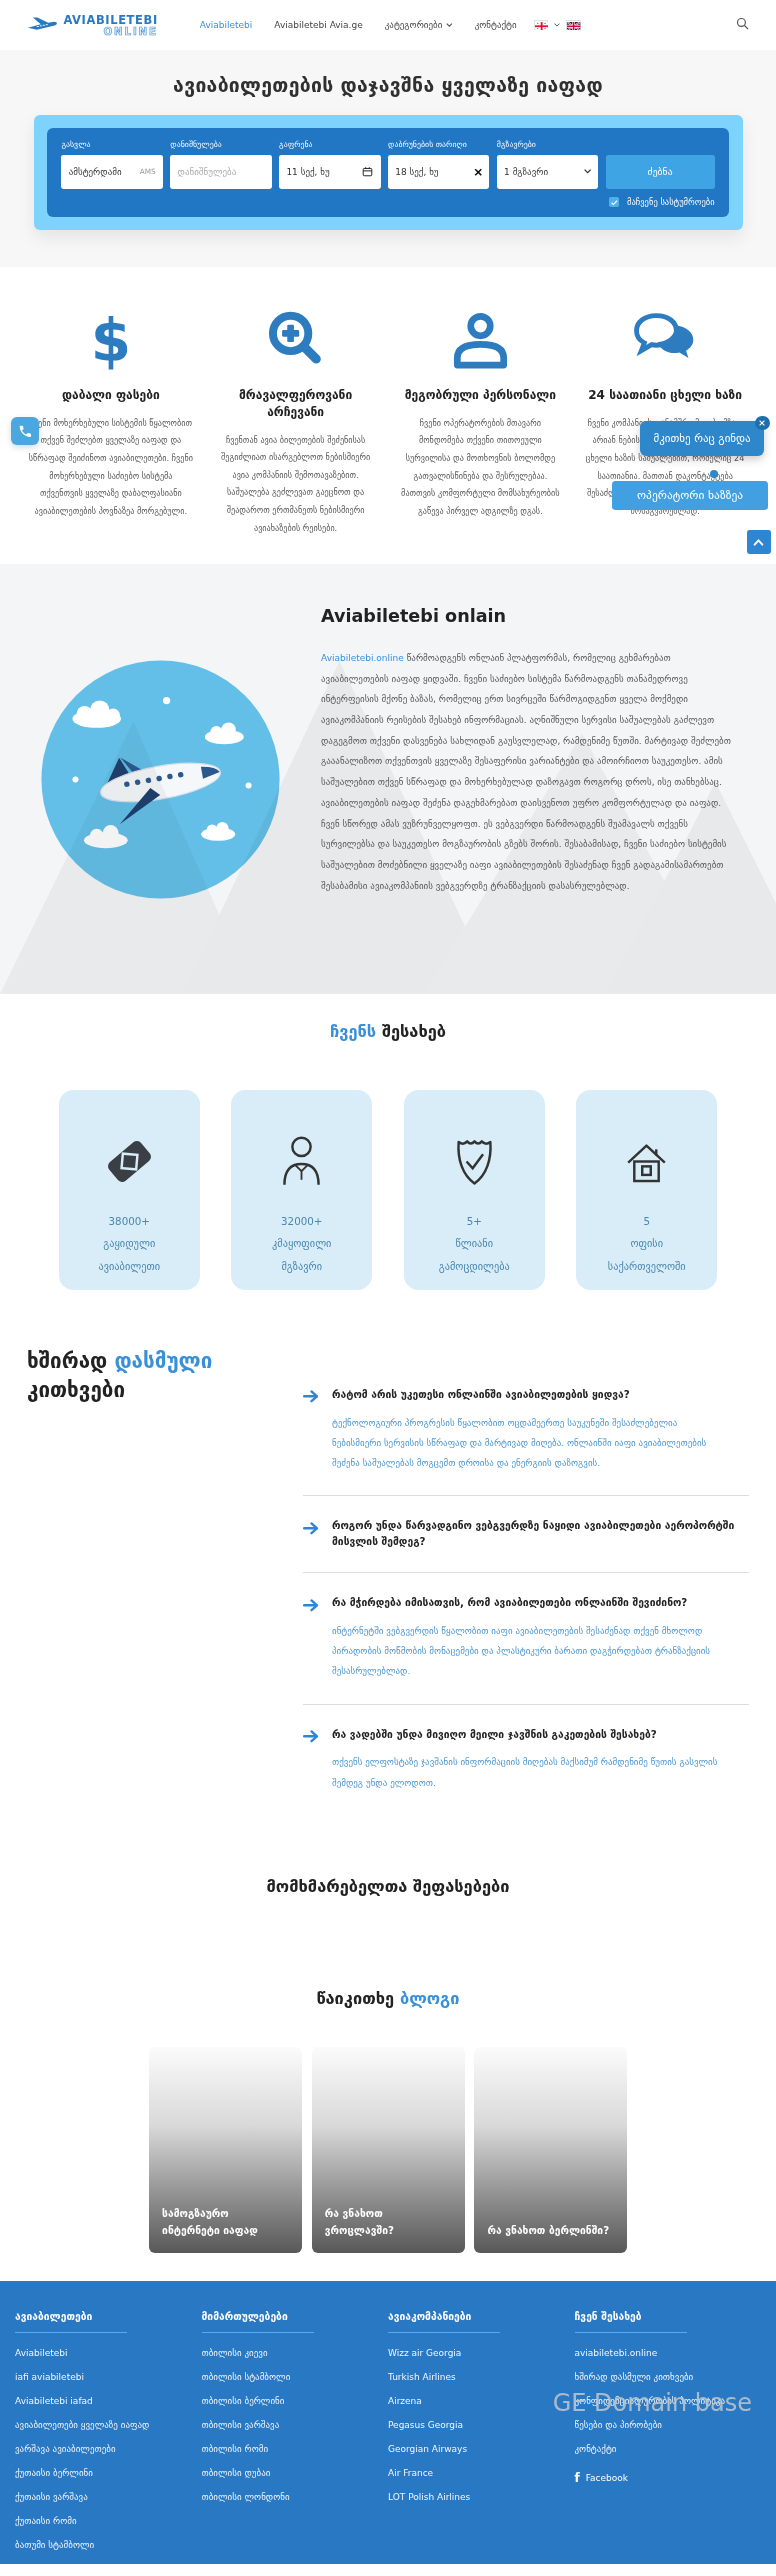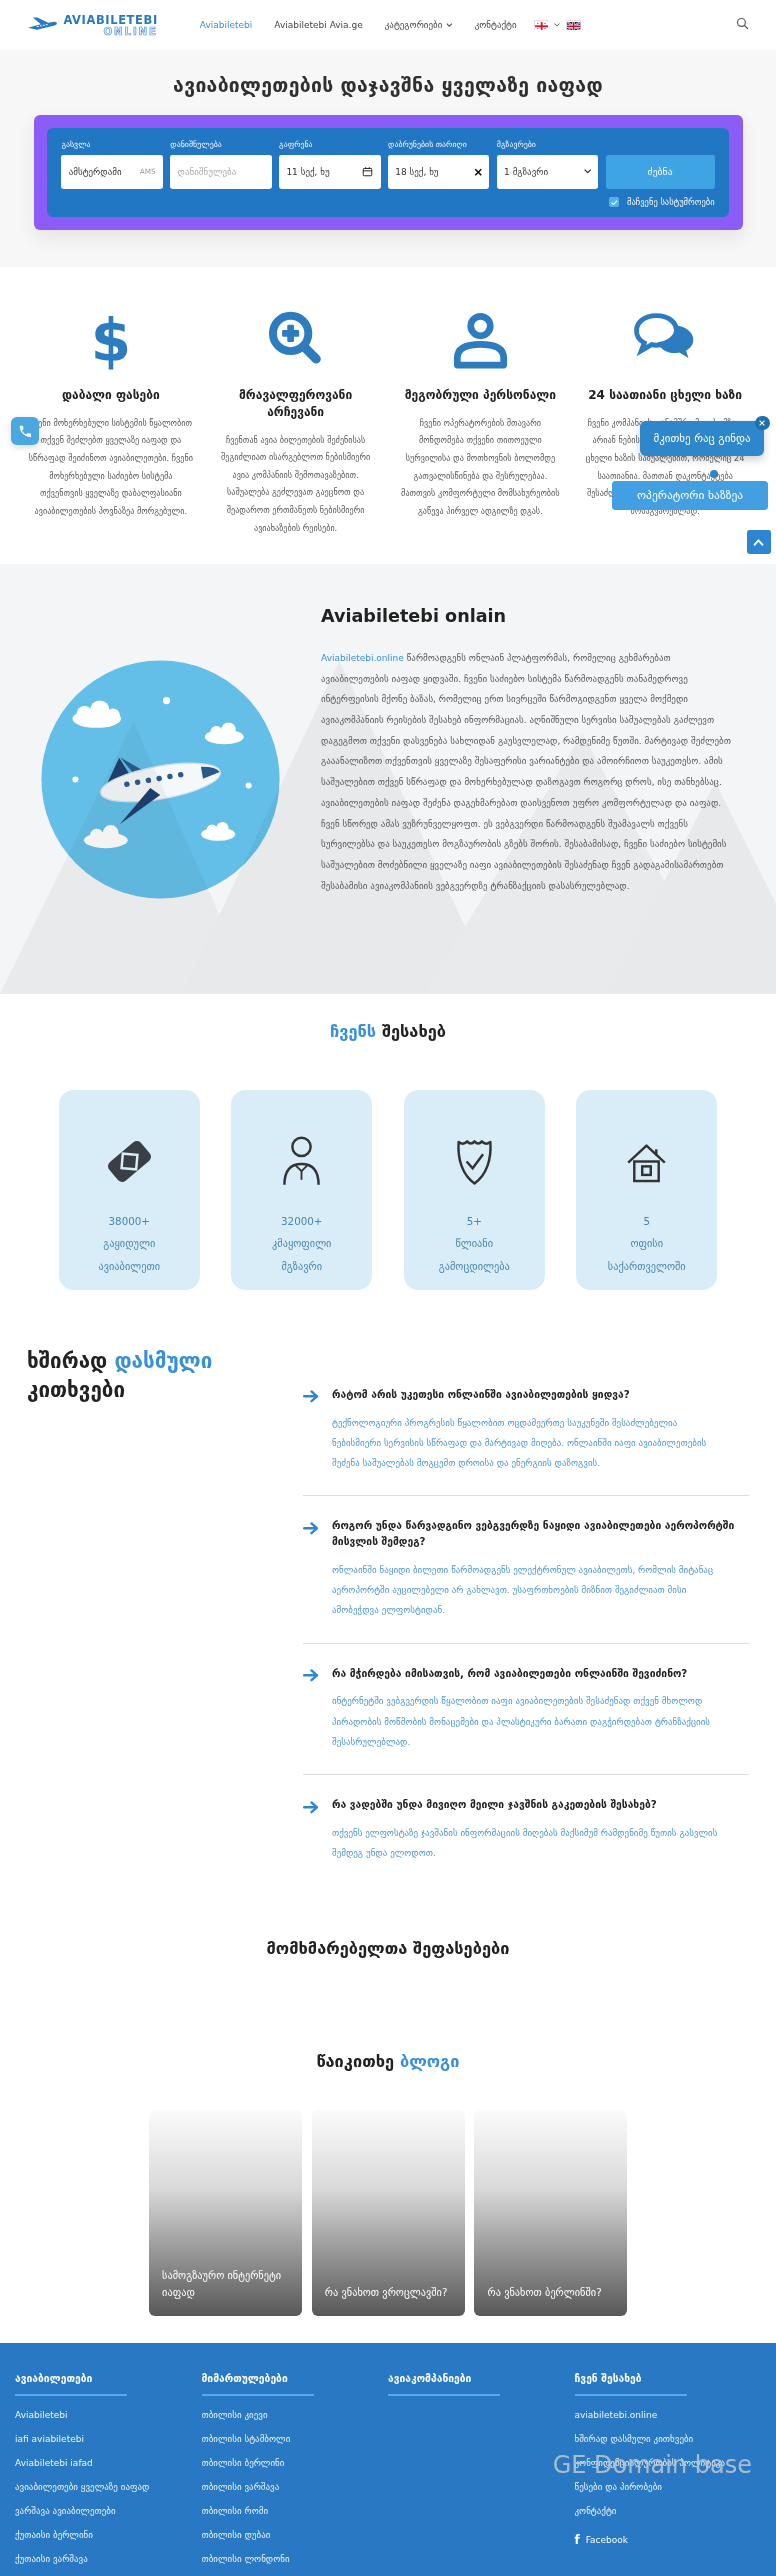--- a/index.html
+++ b/index.html
@@ -15,21 +15,21 @@
   .nav { display:flex; align-items:center; gap:22px; margin-left:42px; font-size:9px; }
   .nav-item { color:#444; cursor:pointer; display:flex; align-items:center; gap:3.6px; }
   .nav-item.active { color:#3a8fd9; }
   .flags { display:flex; align-items:center; gap:6px; margin-left:17px; }
   .flag { width:14.6px; height:9.7px; display:inline-block; border:0.6px solid #e2e2e2; cursor:pointer; }
   .hdr-search { margin-left:auto; cursor:pointer; }
 
   
   .hero { height:217px; background:#f7f7f7; padding-top:24px; }
   .hero h1 { text-align:center; font-size:19.4px; font-weight:700; color:#303030; letter-spacing:0.3px; }
-  .search-card { width:709px; margin:18px auto 0; background:#8b5cf6; border-radius:6px; padding:13.3px; box-shadow:0 7.3px 18px rgba(0,0,0,.08); }
+  .search-card { width:709px; margin:18px auto 0; background:#7dd3fc; border-radius:6px; padding:13.3px; box-shadow:0 7.3px 18px rgba(0,0,0,.08); }
   .search-panel { background:#2177c4; border-radius:6px; padding:12px 14.6px 9.7px; }
   .fields { display:flex; gap:7.3px; }
   .field { flex:1; }
   .field-label { display:block; color:#fff; font-size:7.9px; margin-bottom:5.5px; }
   .input { background:#fff; border-radius:2.4px; height:34px; display:flex; align-items:center; justify-content:space-between; padding:0 7.3px; font-size:9px; color:#333; cursor:text; }
   .ph { color:#aaa; }
   .code { color:#999; font-size:7.3px; }
   .btn-search { flex:0 0 109px; align-self:flex-end; height:34px; background:#3fa4e4; color:#fff; border:none; border-radius:2.4px; font-size:9.7px; font-family:inherit; cursor:pointer;text-align:center; }
   .cb-row { display:flex; justify-content:flex-end; align-items:center; gap:8px; margin-top:8.5px; color:#fff; font-size:8.5px; }
   .cb-box { width:9.7px; height:9.7px; background:#4fb0ea; border-radius:1.8px; display:flex; align-items:center; justify-content:center; cursor:pointer; }
@@ -67,21 +67,21 @@
   .faq-right { flex:1;margin-top:40px; }
   .faq-item { display:flex; gap:11px; }
   .faq-arrow { flex:0 0 18px; padding-top:2.4px; }
   .faq-q { font-size:10.3px; font-weight:700; color:#222; line-height:1.55; }
   .faq-a { font-size:9px; color:#4a94ce; line-height:2.25; margin-top:9.7px; max-width:388px; }
   .faq-div { border-bottom:0.6px solid #ddd; margin:22px 0; }
 
   
   .reviews { height:133px; background:#fff; padding-top:34px; }
   .blog { height:305px; background:#fff; padding-top:13.3px; }
-  .blog-cards { display:flex; justify-content:center; gap:9.7px; margin-top:39px; }
+  .blog-cards { display:flex; justify-content:center; gap:9.7px; margin-top:39px;font-weight:bold; }
   .blog-card { width:153px; height:206px; border-radius:6px; position:relative; cursor:pointer;
     background:linear-gradient(180deg,#fbfbfb 0%,#d9d9d9 38%,#8b8b8b 75%,#585858 100%); }
   .blog-title { position:absolute; left:13.3px; right:13.3px; bottom:14.6px; color:#fff; font-size:10.3px; line-height:1.65; }
 
   
   .footer { background:#2878c4; padding:29px 15px 0; position:relative; }
   .f-cols { display:flex; }
   .f-col { flex:1; padding-right:12px; }
   .f-col h3 { color:#fff; font-size:10.3px; font-weight:700; margin-bottom:9.7px; }
   .f-bar { width:112px; height:1.8px; background:#5ba7f0; margin-bottom:14.6px; }
@@ -409,21 +409,20 @@
         </div>
       </div>
       <div class="faq-div"></div>
       <div class="faq-item">
         <span class="faq-arrow"><svg width="17" height="14.6" viewBox="0 0 28 24">
               <line x1="2" y1="12" x2="22" y2="12" stroke="#2e86d3" stroke-width="4" stroke-linecap="round"></line>
               <polyline points="14,4 23,12 14,20" fill="none" stroke="#2e86d3" stroke-width="4" stroke-linecap="round" stroke-linejoin="round"></polyline>
             </svg></span>
         <div>
           <div class="faq-q">როგორ უნდა წარვადგინო ვებგვერდზე ნაყიდი ავიაბილეთები აეროპორტში მისვლის შემდეგ?</div>
-          <div class="faq-a">ონლაინში ნაყიდი ბილეთი წარმოადგენს ელექტრონულ ავიაბილეთს, რომლის მიტანაც აეროპორტში აუცილებელი არ გახლავთ. უსაფრთხოების მიზნით შეგიძლიათ მისი ამობეჭდვა ელფოსტიდან.</div>
         </div>
       </div>
       <div class="faq-div"></div>
       <div class="faq-item">
         <span class="faq-arrow"><svg width="17" height="14.6" viewBox="0 0 28 24">
               <line x1="2" y1="12" x2="22" y2="12" stroke="#2e86d3" stroke-width="4" stroke-linecap="round"></line>
               <polyline points="14,4 23,12 14,20" fill="none" stroke="#2e86d3" stroke-width="4" stroke-linecap="round" stroke-linejoin="round"></polyline>
             </svg></span>
         <div>
           <div class="faq-q">რა მჭირდება იმისათვის, რომ ავიაბილეთები ონლაინში შევიძინო?</div>
@@ -489,20 +488,29 @@
           <li>თბილისი ბერლინი</li>
           <li>თბილისი ვარშავა</li>
           <li>თბილისი რომი</li>
           <li>თბილისი დუბაი</li>
           <li>თბილისი ლონდონი</li>
         </ul>
       </div>
       <div class="f-col">
         <h3>ავიაკომპანიები</h3>
         <div class="f-bar"></div>
+        <ul>
+          <li>Wizz air Georgia</li>
+          <li>Turkish Airlines</li>
+          <li>Airzena</li>
+          <li>Pegasus Georgia</li>
+          <li>Georgian Airways</li>
+          <li>Air France</li>
+          <li>LOT Polish Airlines</li>
+        </ul>
       </div>
       <div class="f-col">
         <h3>ჩვენ შესახებ</h3>
         <div class="f-bar"></div>
         <ul>
           <li>aviabiletebi.online</li>
           <li>ხშირად დასმული კითხვები</li>
           <li>კონფიდენციალურობის პოლიტიკა</li>
           <li>წესები და პირობები</li>
           <li>კონტაქტი</li>

